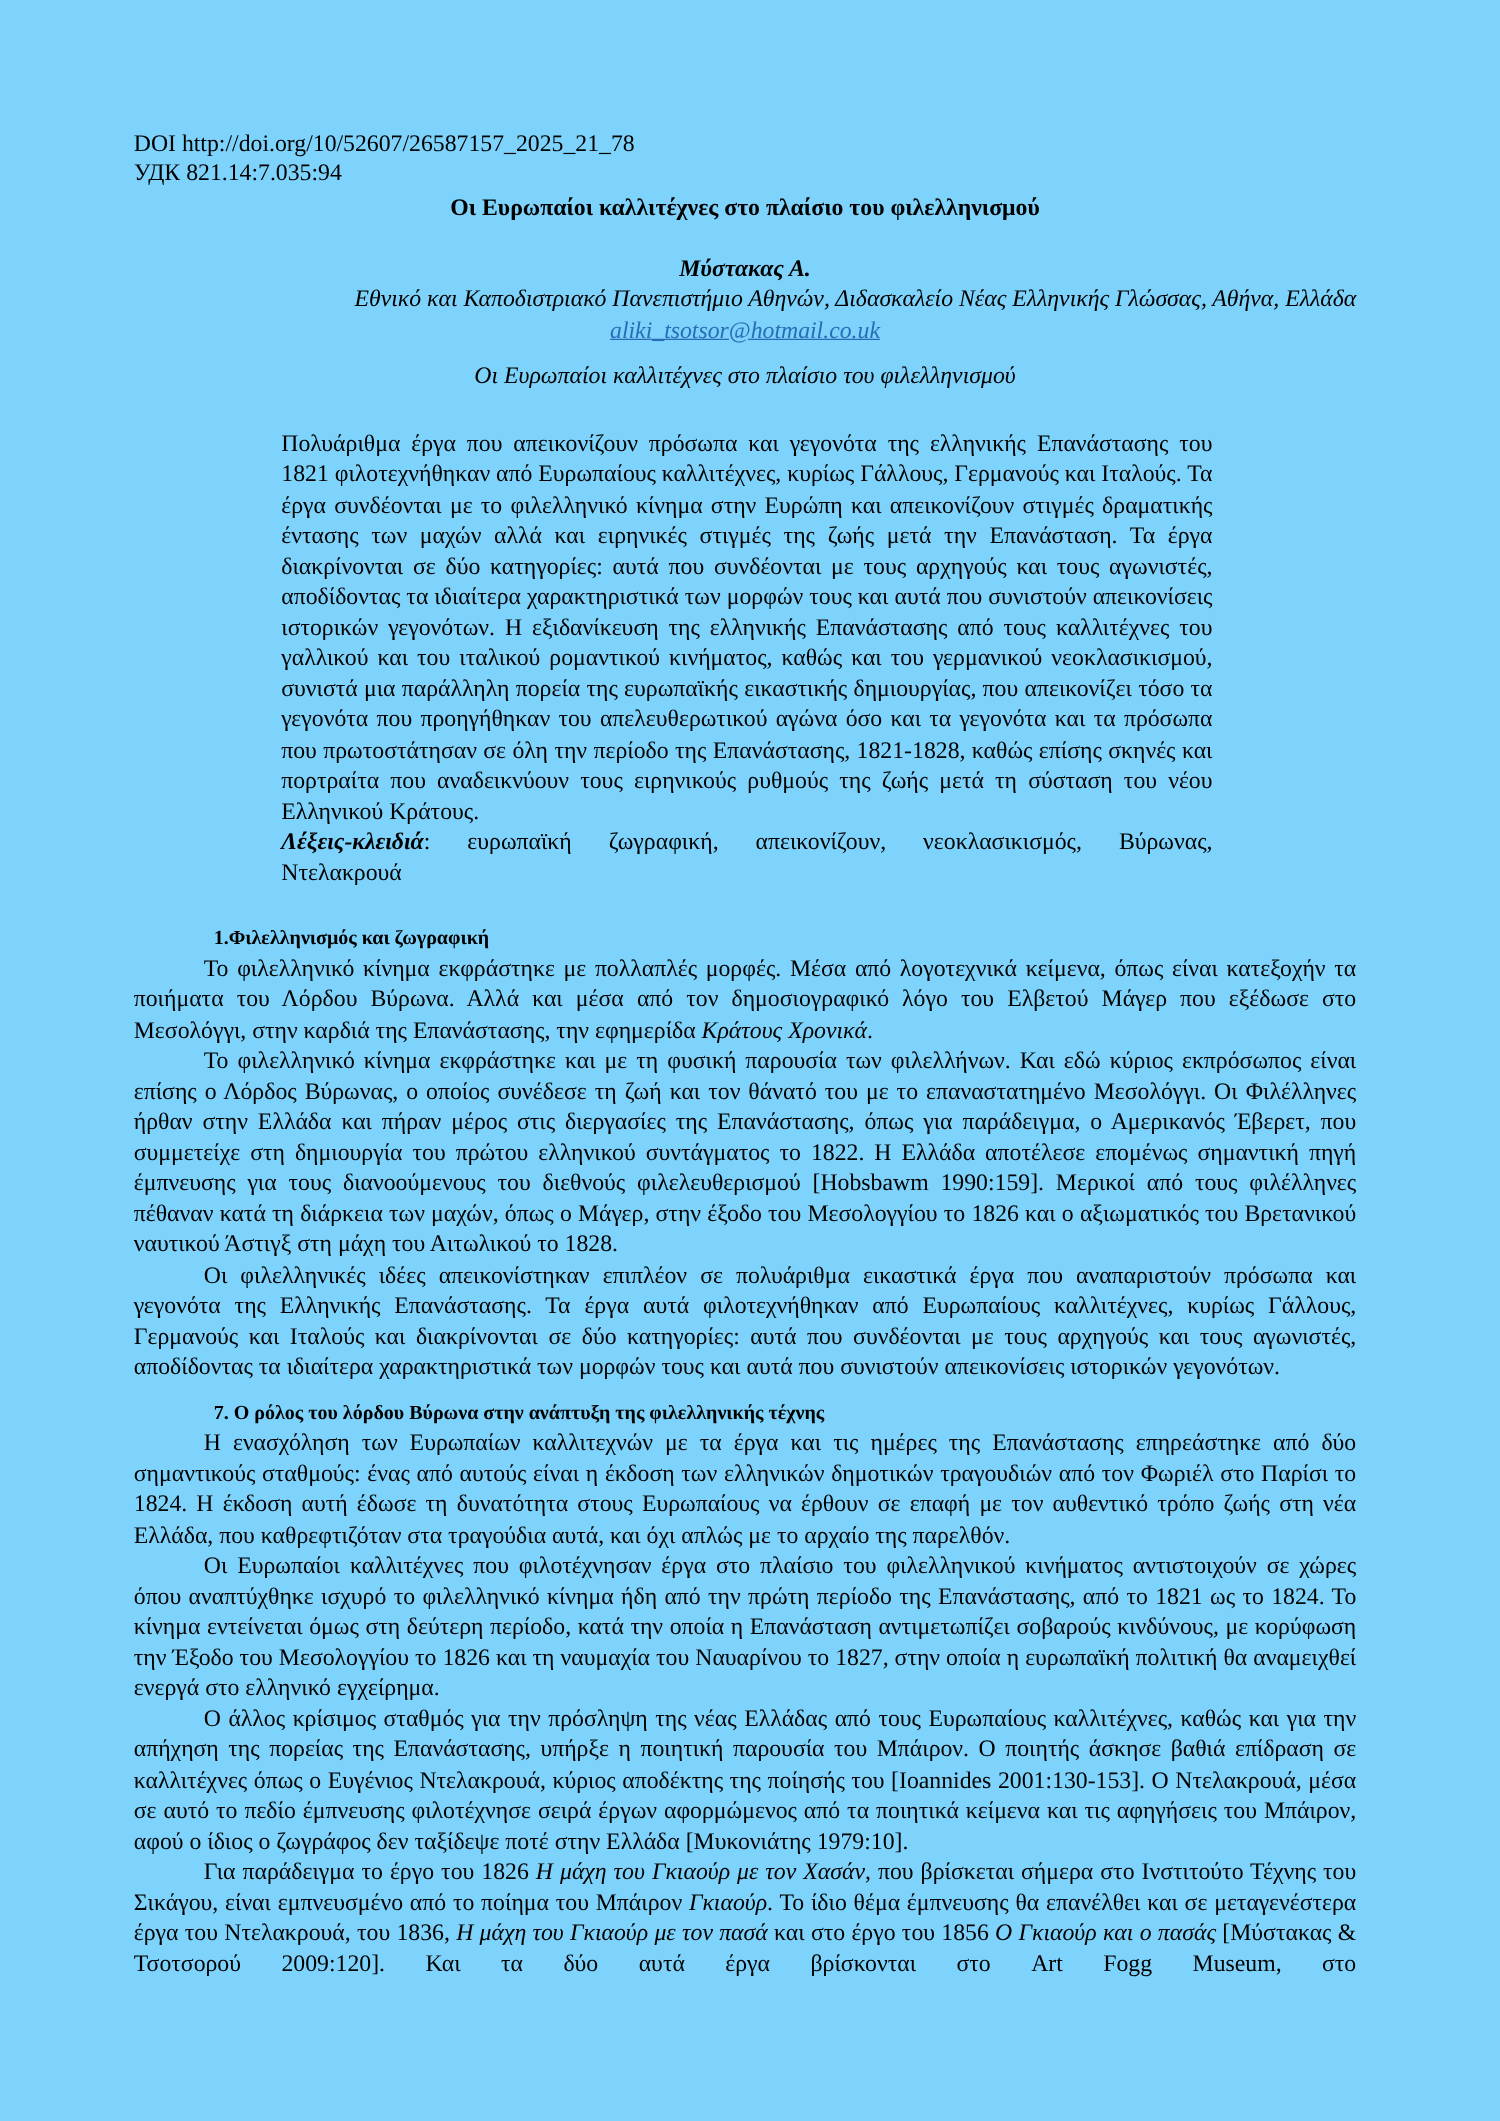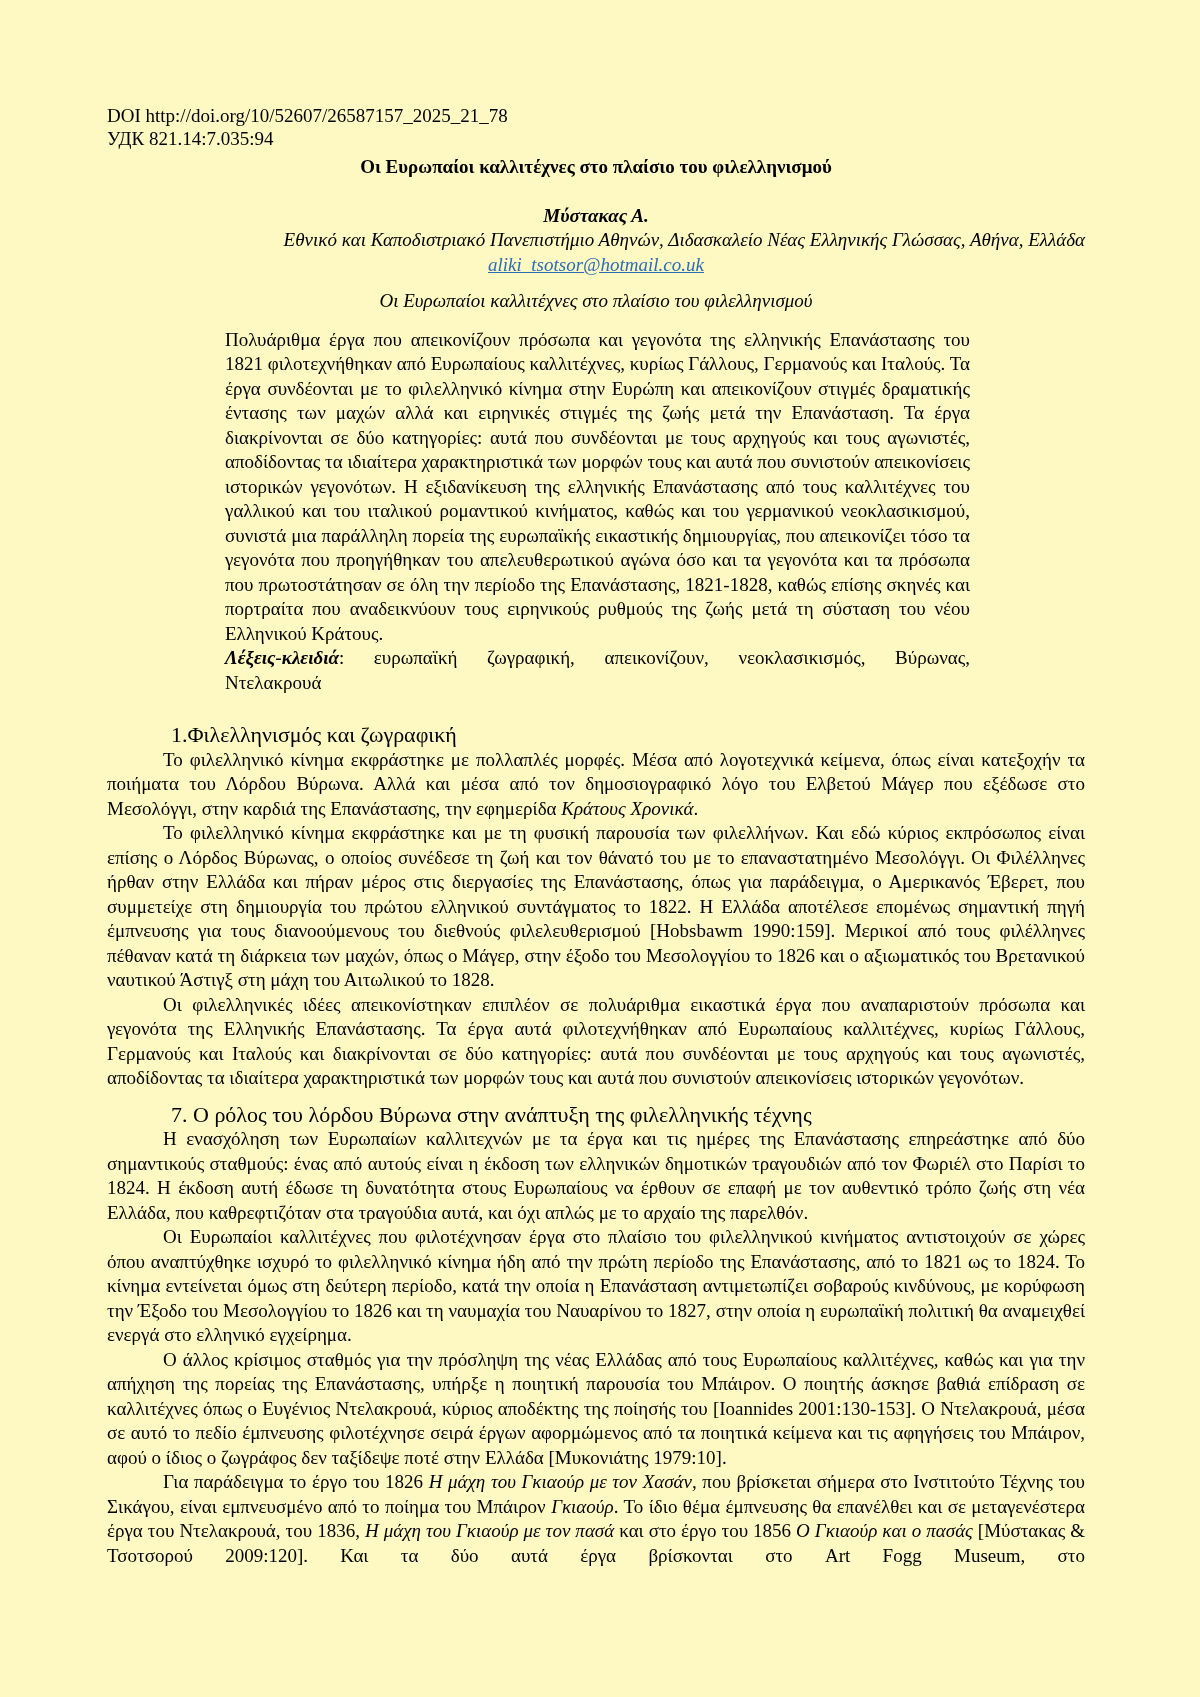--- a/index.html
+++ b/index.html
@@ -6,21 +6,21 @@
     margin: 0;
     padding: 0;
     background: #ffffff;
   }
   .page {
     position: relative;
     width: 1200px;
     height: 1697px;
     box-sizing: border-box;
     padding: 104px 115px 12px 107px;
-    background: #fef9c3;
+    background: #7dd3fc;
     color: #000000;
     font-family: "Liberation Serif", "DejaVu Serif", serif;
     font-size: 19px;
     overflow: hidden;
   }
   .meta-line {
     line-height: 23px;
     text-align: left;
   }
   .doc-title {
@@ -51,40 +51,40 @@
     color: #2a6db5;
     text-decoration: underline;
   }
   .subtitle-line {
     margin-top: 12px;
     text-align: center;
     font-style: italic;
     line-height: 24.5px;
   }
   .abstract-block {
-    margin-top: 14px;
+    margin-top: 30px;
     margin-left: 118px;
     width: 745px;
     line-height: 24.5px;
   }
   .abstract-block p {
     margin: 0;
     text-align: justify;
   }
   .keywords-line {
     word-spacing: 4px;
   }
   .kw-label {
     font-weight: bold;
     font-style: italic;
   }
   .section-heading {
     margin: 28px 0 0 64px;
-    font-size: 22px;
-    font-weight: normal;
+    font-size: 16px;
+    font-weight: bold;
     line-height: 24.5px;
   }
   .section-heading.second {
     margin-top: 12px;
   }
   .body-par {
     margin: 0;
     text-align: justify;
     text-indent: 56px;
     line-height: 24.5px;

